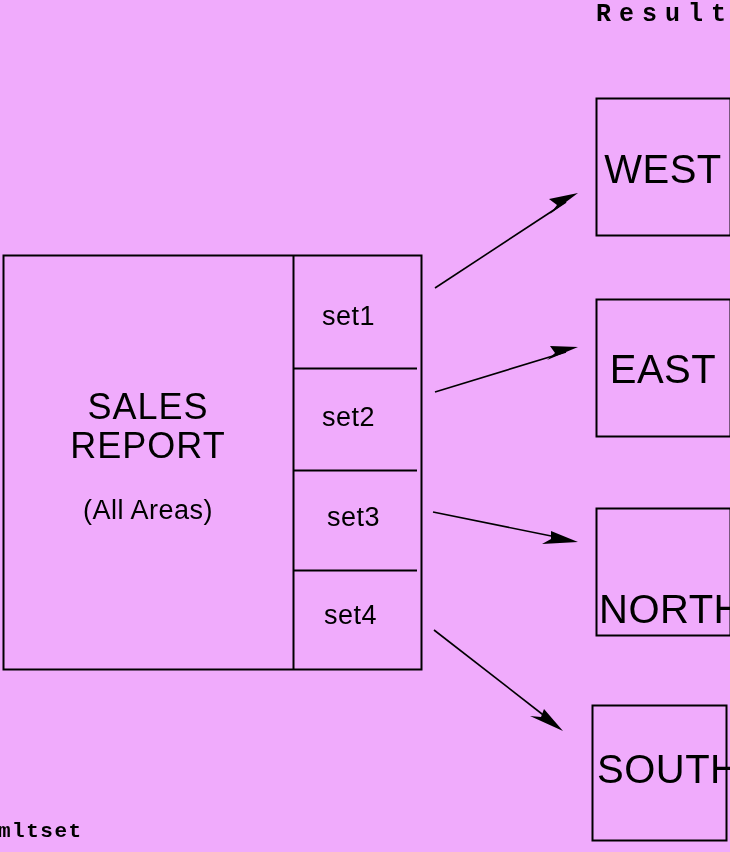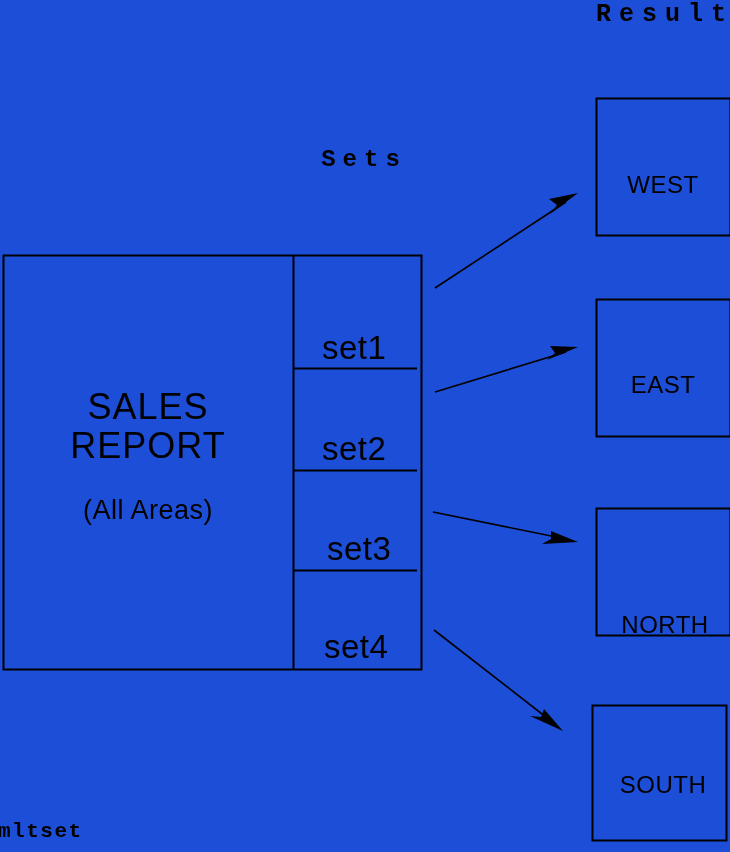--- a/index.html
+++ b/index.html
@@ -4,21 +4,21 @@
 <style>
   html, body {
     margin: 0;
     padding: 0;
     background: #ffffff;
   }
   #canvas {
     position: relative;
     width: 730px;
     height: 852px;
-    background: #1d4ed8;
+    background: #f0abfc;
     overflow: hidden;
     font-family: "Liberation Sans", sans-serif;
     color: #000000;
   }
   svg.layer {
     position: absolute;
     left: 0;
     top: 0;
     width: 730px;
     height: 852px;
@@ -72,33 +72,31 @@
   }
   #report-sub {
     left: 4px;
     top: 496px;
     width: 288px;
     text-align: center;
     font-size: 27px;
     letter-spacing: 0.5px;
   }
   .set-label {
-    font-size: 33px;
+    font-size: 27px;
     letter-spacing: 0.5px;
-    margin-top: 28px;
   }
   #set1-label { left: 322px; top: 302px; }
   #set2-label { left: 322px; top: 403px; }
   #set3-label { left: 327px; top: 503px; }
   #set4-label { left: 324px; top: 601px; }
   .result-label {
-    font-size: 24px;
+    font-size: 40px;
     letter-spacing: 0.5px;
     text-align: center;
-    margin-top: 24px;
   }
   #west-label  { left: 597px; top: 148px; width: 132px; }
   #east-label  { left: 597px; top: 348px; width: 132px; }
   #north-label { left: 599px; top: 588px; width: 132px; }
   #south-label { left: 597px; top: 748px; width: 132px; }
 </style>
 </head>
 <body>
 
 <div id="canvas">
@@ -134,21 +132,21 @@
     </g>
 
     <g>
       <line x1="434" y1="630" x2="551" y2="721" stroke="#000000" stroke-width="1.6"></line>
       <polygon points="563,731 544,709 541,717 530,716" fill="#000000"></polygon>
     </g>
   </svg>
 
   <div class="mono-title" id="result-title">Result</div>
 
-  <div class="mono-title" id="selsets-title"><span class="line2">Sets</span></div>
+  <div class="mono-title" id="selsets-title"></div>
 
   <div class="thin-label" id="report-sub">(All Areas)</div>
 
   <div class="thin-label" id="report-title"><span>SALES</span><br><span>REPORT</span></div>
 
   <div class="thin-label set-label" id="set1-label">set1</div>
   <div class="thin-label set-label" id="set2-label">set2</div>
   <div class="thin-label set-label" id="set3-label">set3</div>
   <div class="thin-label set-label" id="set4-label">set4</div>
 

